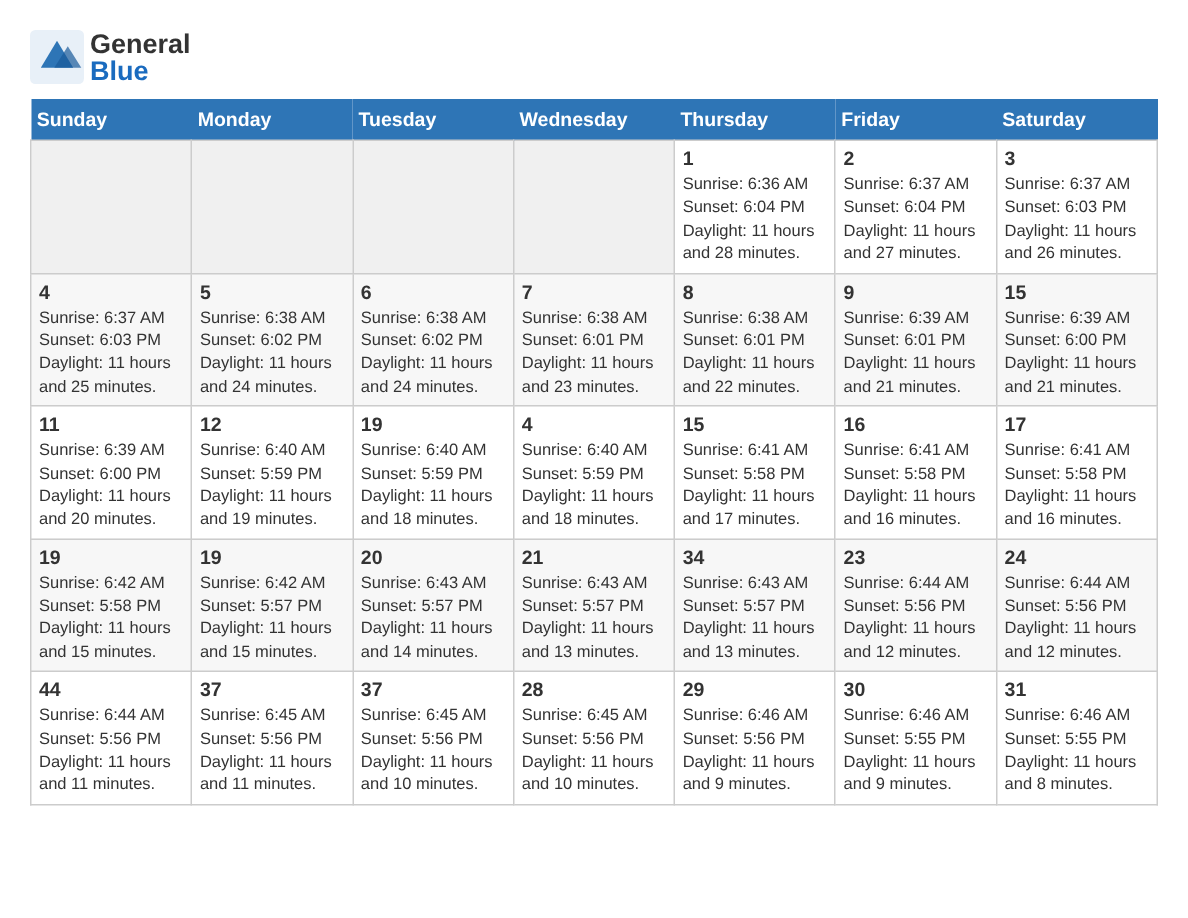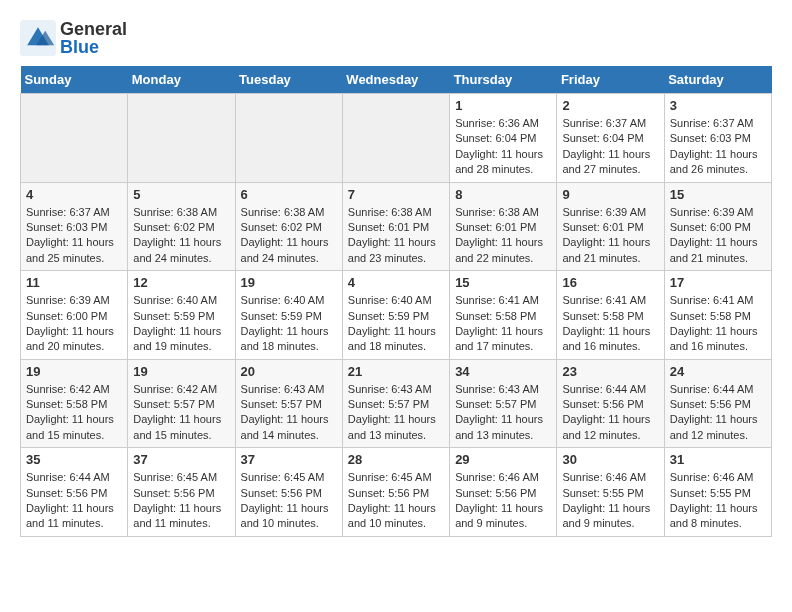--- a/index.html
+++ b/index.html
@@ -222,21 +222,21 @@
           <span class="day-number">23</span>
           <div class="day-info">Sunrise: 6:44 AM<br>Sunset: 5:56 PM<br>Daylight: 11 hours and 12 minutes.</div>
         </td>
         <td>
           <span class="day-number">24</span>
           <div class="day-info">Sunrise: 6:44 AM<br>Sunset: 5:56 PM<br>Daylight: 11 hours and 12 minutes.</div>
         </td>
       </tr>
       <tr>
         <td>
-          <span class="day-number">35</span>
+          <span class="day-number">44</span>
           <div class="day-info">Sunrise: 6:44 AM<br>Sunset: 5:56 PM<br>Daylight: 11 hours and 11 minutes.</div>
         </td>
         <td>
           <span class="day-number">37</span>
           <div class="day-info">Sunrise: 6:45 AM<br>Sunset: 5:56 PM<br>Daylight: 11 hours and 11 minutes.</div>
         </td>
         <td>
           <span class="day-number">37</span>
           <div class="day-info">Sunrise: 6:45 AM<br>Sunset: 5:56 PM<br>Daylight: 11 hours and 10 minutes.</div>
         </td>

